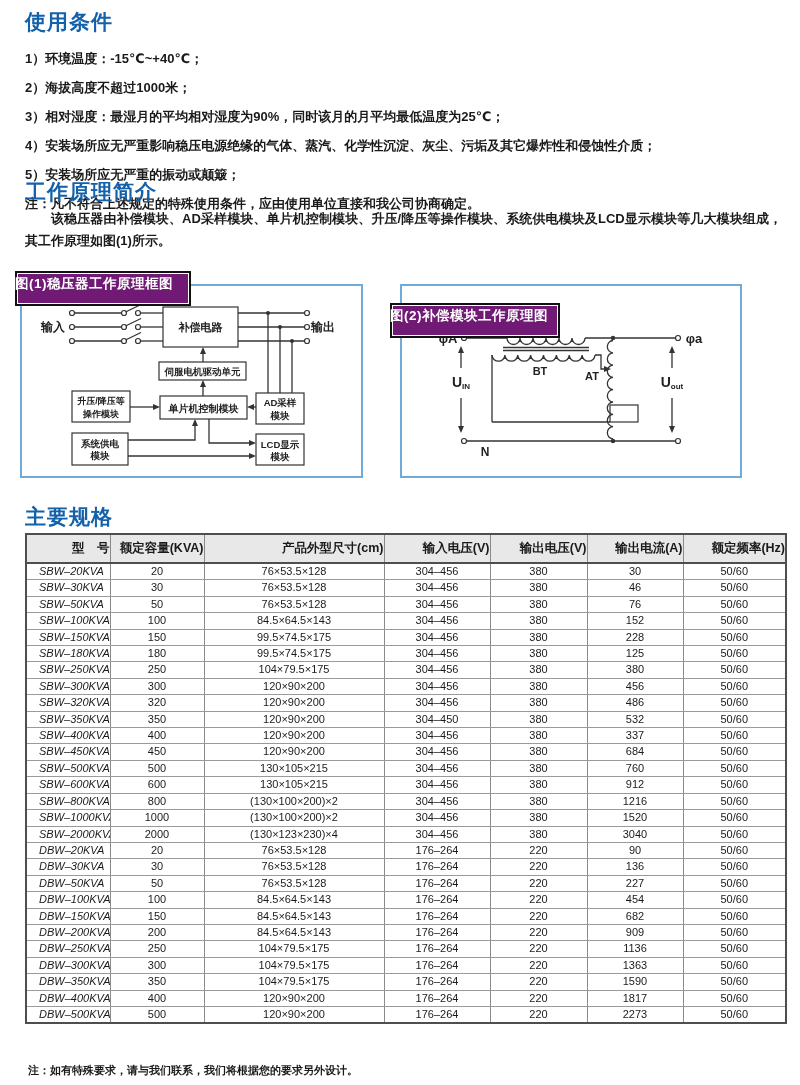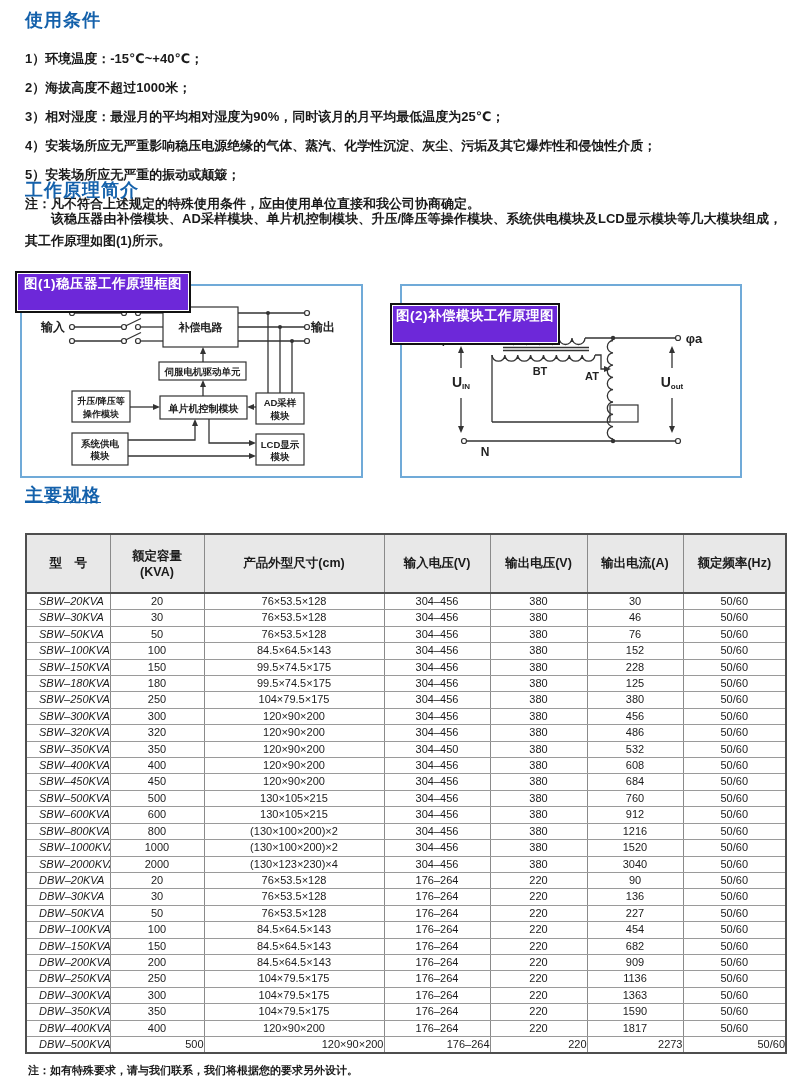--- a/index.html
+++ b/index.html
@@ -1,51 +1,51 @@
 <!DOCTYPE html>
 <html><head>
 <meta charset="utf-8">
 <style>
   html,body{margin:0;padding:0;background:#ffffff;}
   .page{position:relative;width:800px;height:1085px;background:#ffffff;overflow:hidden;
         font-family:"Liberation Sans","DejaVu Sans",sans-serif;color:#1a1a1a;}
-  .sec-title{position:absolute;left:25px;font-size:18px;font-weight:bold;color:#1461ab;letter-spacing:1px;}
+  .sec-title{position:absolute;left:25px;font-size:21px;font-weight:bold;color:#1461ab;letter-spacing:1px;}
   .cond-list{position:absolute;left:25px;top:40px;width:760px;font-size:13px;font-weight:bold;line-height:21px;}
   .cond-line{white-space:nowrap;margin-top:8px;}
   .para{position:absolute;left:25px;top:208px;width:757px;font-size:13px;font-weight:bold;
         line-height:22px;text-indent:2em;margin:0;text-align:justify;}
   
   .diagram{position:absolute;top:268px;}
   .diagram .frame{position:absolute;border:2px solid #70aad8;background:#fff;}
   .diagram svg{position:absolute;left:0;top:0;}
-  .diag-title{position:absolute;left:5px;top:3px;height:42px;line-height:26px;text-align:center;
-      background:#6d28d9;color:#fff;font-size:13.5px;font-weight:bold;letter-spacing:.5px;
+  .diag-title{position:absolute;left:5px;top:3px;height:35px;line-height:26px;text-align:left;
+      background:#701a75;color:#fff;font-size:13.5px;font-weight:bold;letter-spacing:.5px;
       box-shadow:inset 0 0 0 2px #111, inset 0 0 0 3px #fff;z-index:3;}
   .d1{left:10px;width:358px;height:212px;}
   .d2{left:385px;width:362px;height:212px;}
   .d1 .frame{left:10px;top:16px;width:339px;height:190px;}
   .d2 .frame{left:15px;top:16px;width:338px;height:190px;}
   .sline{stroke:#333;stroke-width:1.3;fill:none;}
   .sbox{stroke:#333;stroke-width:1.2;fill:#fff;}
   .term{stroke:#333;stroke-width:1.2;fill:#fff;}
   .dot{fill:#333;}
   .ah{fill:#333;stroke:none;}
   .slabel{font-family:"Liberation Sans","DejaVu Sans",sans-serif;font-weight:bold;fill:#222;}
   
   .spec-wrap{position:absolute;left:25px;top:533px;width:760px;}
   table.spec{border-collapse:collapse;width:760px;table-layout:fixed;
       border:2px solid #4e4e4e;font-size:11px;}
   table.spec th{background:#e8e8e8;font-size:12.5px;font-weight:bold;height:27px;
-      border-bottom:2px solid #4e4e4e;border-left:1px solid #8a8a8a;padding:13px;}
+      border-bottom:2px solid #4e4e4e;border-left:1px solid #8a8a8a;padding:0;text-align:right;}
   table.spec td{height:15.4px;line-height:15.4px;text-align:center;padding:0;
       border-bottom:1px solid #9a9a9a;border-left:1px solid #8a8a8a;
       overflow:hidden;white-space:nowrap;}
   table.spec th:first-child,table.spec td:first-child{border-left:none;}
   table.spec td:first-child{text-align:left;padding-left:12px;font-style:italic;}
-  table.spec tr:last-child td{border-bottom:none;text-align:right;}
+  table.spec tr:last-child td{border-bottom:none;}
   .footnote{position:absolute;left:28px;top:1063px;font-size:11px;font-weight:bold;}
 </style>
 </head>
 <body>
 
 <div class="page">
 
   <div class="sec-title" style="top:8px;">使用条件</div>
 
   <div class="cond-list">
@@ -218,21 +218,21 @@
       <g>
         <polygon class="ah" points="287,78 284,85 290,85"></polygon>
           <line class="sline" x1="287" y1="84" x2="287" y2="100"></line>
         <line class="sline" x1="287" y1="130" x2="287" y2="159"></line>
           <polygon class="ah" points="287,165 284,158 290,158"></polygon>
         <text class="slabel" x="287" y="119" font-size="14" text-anchor="middle"><tspan>U</tspan><tspan font-size="8" dy="2">out</tspan></text>
       </g>
     </svg>
   </div>
 
-  <div class="sec-title" style="top:483px;text-decoration:underline;">主要规格</div>
+  <div class="sec-title" style="top:503px;">主要规格</div>
 
   <div class="spec-wrap">
     <table class="spec">
       <colgroup>
         <col style="width:84px">
           <col style="width:94px">
           <col style="width:180px">
         <col style="width:106px">
           <col style="width:97px">
           <col style="width:96px">
@@ -339,21 +339,21 @@
       <td>380</td>
       <td>532</td>
       <td>50/60</td>
     </tr>
           <tr>
       <td>SBW–400KVA</td>
       <td>400</td>
       <td>120×90×200</td>
       <td>304–456</td>
       <td>380</td>
-      <td>608</td>
+      <td>337</td>
       <td>50/60</td>
     </tr>
           <tr>
       <td>SBW–450KVA</td>
       <td>450</td>
       <td>120×90×200</td>
       <td>304–456</td>
       <td>380</td>
       <td>684</td>
       <td>50/60</td>

